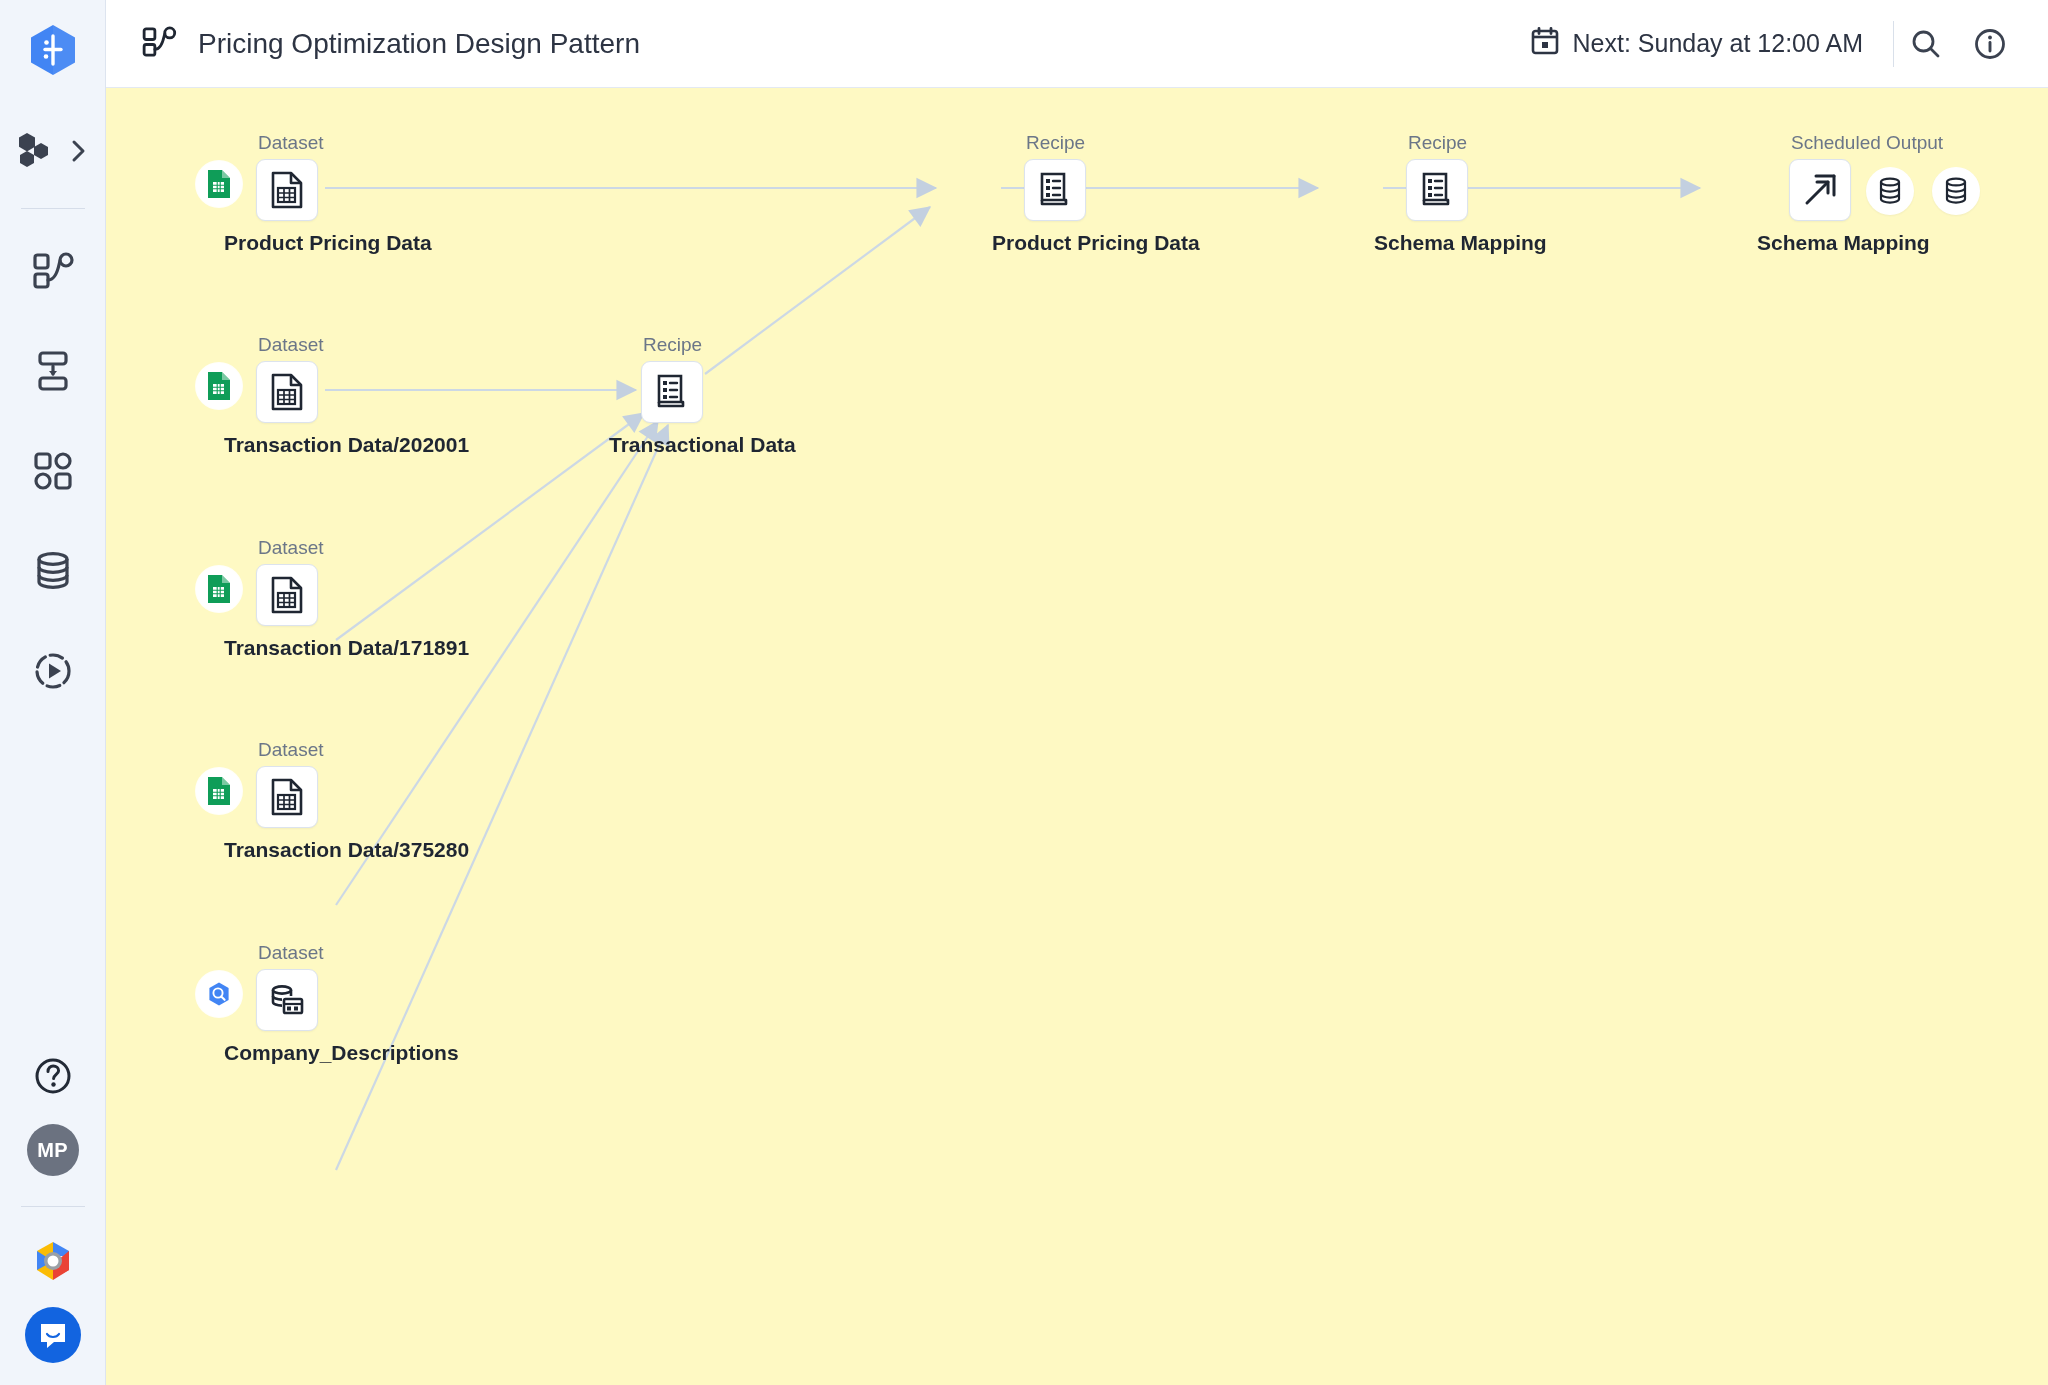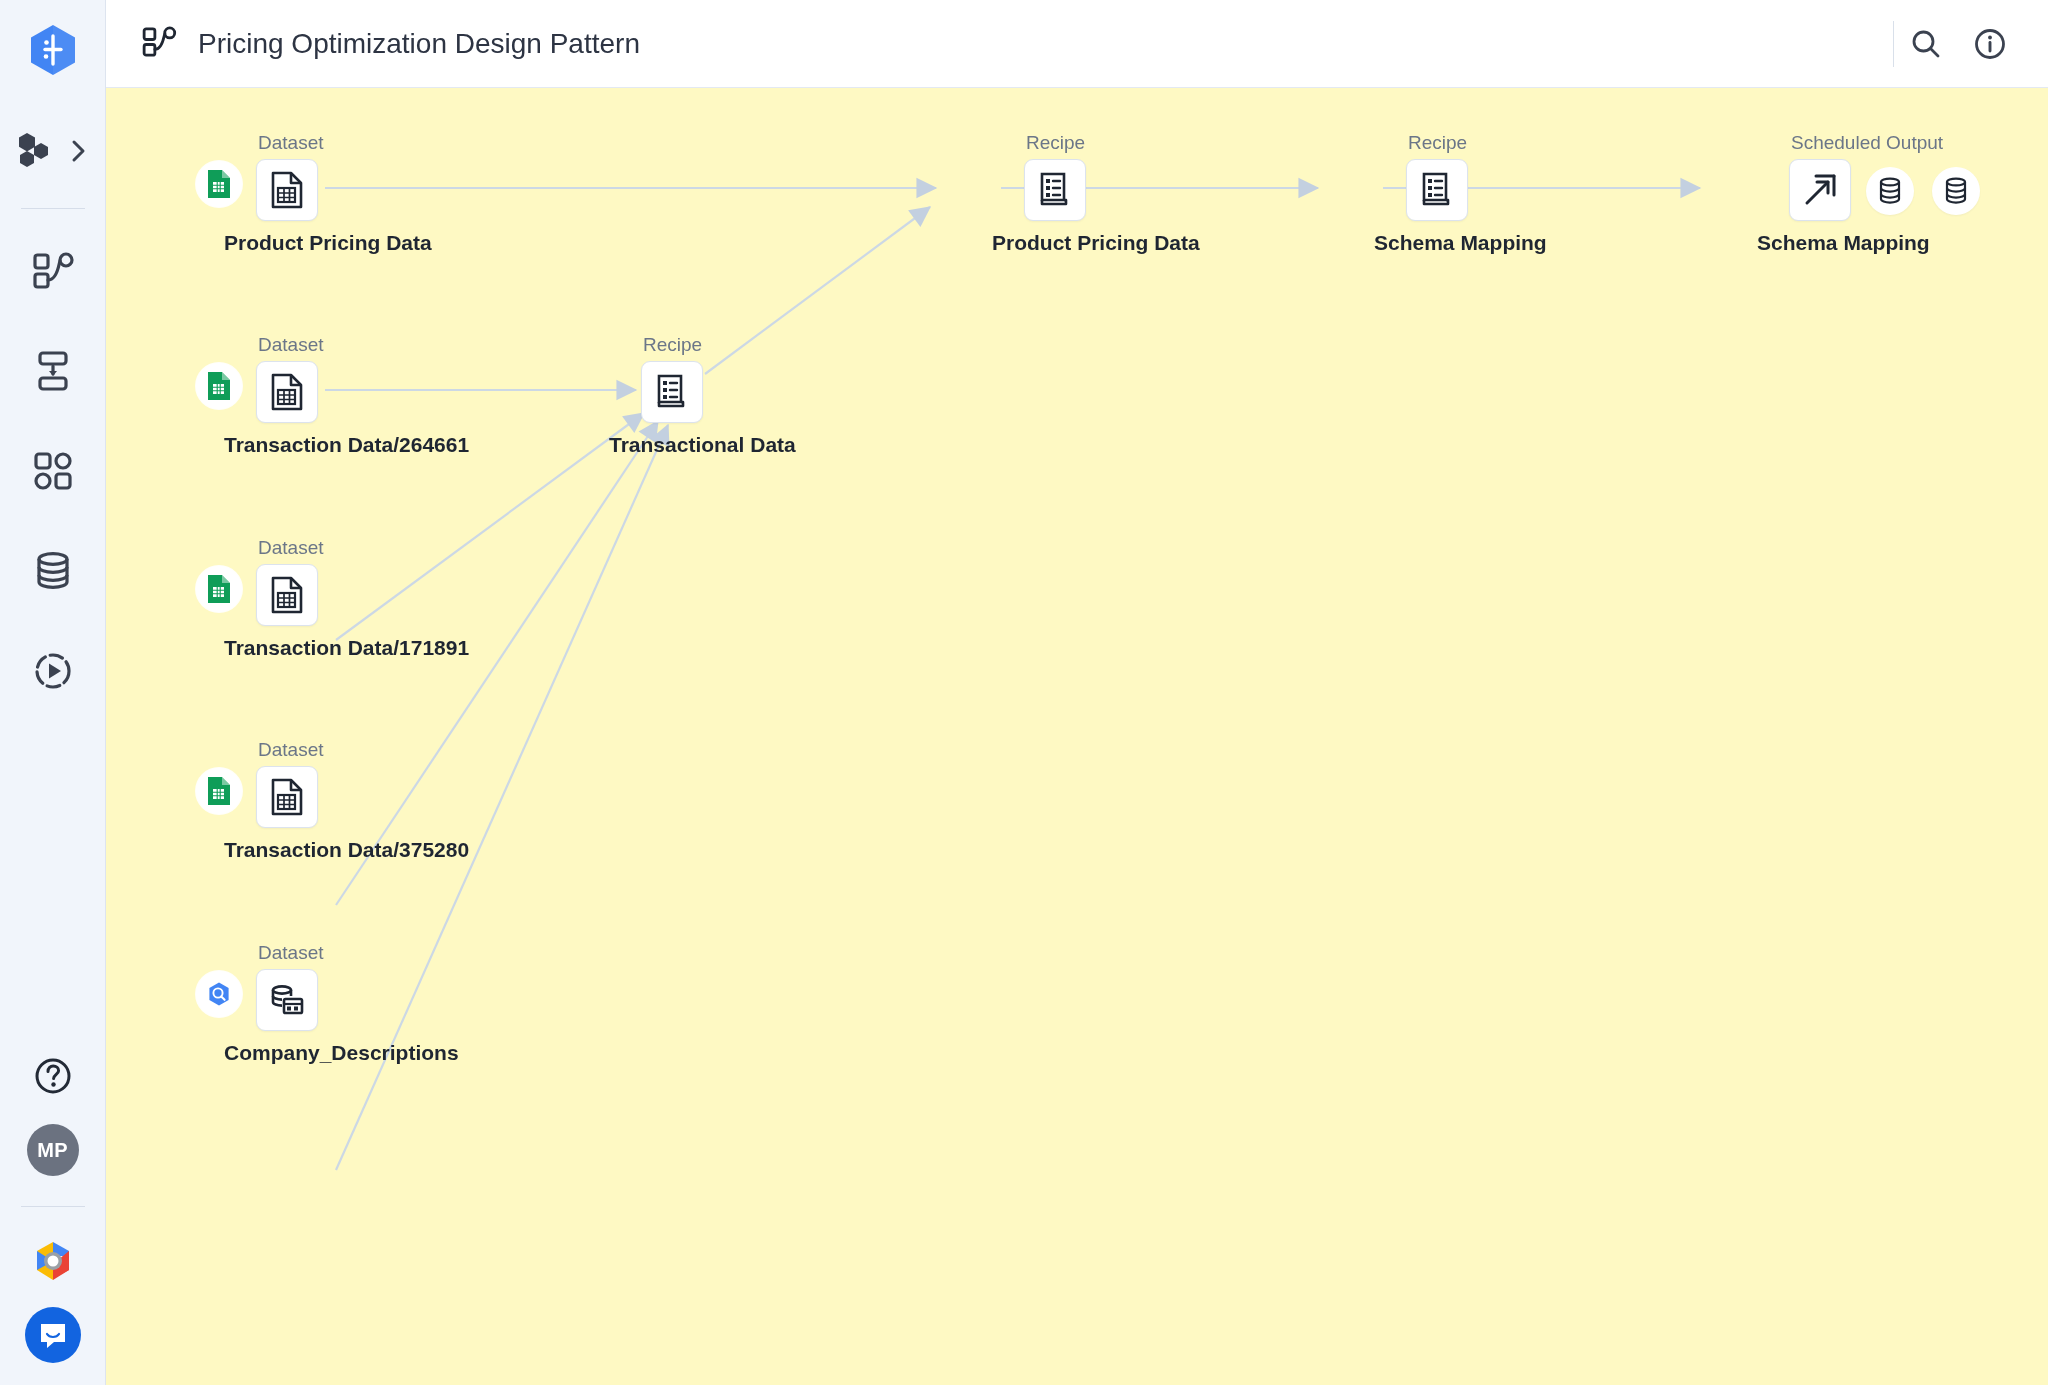--- a/index.html
+++ b/index.html
@@ -215,20 +215,31 @@
             <rect x="5" y="7" width="13" height="13" rx="2.5" fill="none" stroke="#1f2632" stroke-width="3.4"></rect>
             <rect x="5" y="26" width="13" height="13" rx="2.5" fill="none" stroke="#1f2632" stroke-width="3.4"></rect>
             <circle cx="36" cy="12" r="6" fill="none" stroke="#1f2632" stroke-width="3.4"></circle>
             <path d="M18,32 C28,32 29,14 30,13" fill="none" stroke="#1f2632" stroke-width="3.4" stroke-linecap="round"></path>
           </svg>
         </span>
         <span class="t">Pricing Optimization Design Pattern</span>
       </div>
 
       <div class="topbar-right">
+        <div class="sched">
+          <span>
+            <svg width="30" height="30" viewBox="0 0 30 30">
+              <rect x="3" y="5" width="24" height="22" rx="2.5" fill="none" stroke="#2d3443" stroke-width="2.6"></rect>
+              <path d="M3,11 L27,11" stroke="#2d3443" stroke-width="2.6"></path>
+              <path d="M9,2.5 L9,7.5 M21,2.5 L21,7.5" stroke="#2d3443" stroke-width="2.8" stroke-linecap="round"></path>
+              <rect x="12" y="16" width="6" height="6" fill="#2d3443"></rect>
+            </svg>
+          </span>
+          <span>Next: Sunday at 12:00 AM</span>
+        </div>
 
         <div class="vdiv"></div>
 
         <div class="icon-btn">
           <svg width="36" height="36" viewBox="0 0 36 36">
             <circle cx="15.5" cy="15.5" r="9.5" fill="none" stroke="#3b4250" stroke-width="2.8"></circle>
             <path d="M22.5,22.5 L30,30" stroke="#3b4250" stroke-width="2.8" stroke-linecap="round"></path>
           </svg>
         </div>
 
@@ -361,21 +372,21 @@
               <path d="M7,16.3 L18,16.3 M7,19.7 L18,19.7 M11.2,13 L11.2,23 M14.2,13 L14.2,23" stroke="#0f9d58" stroke-width="1.1"></path>
             </svg>
           </div>
           <svg width="34" height="38" viewBox="0 0 34 38">
             <path d="M3,2 L21,2 L31,12 L31,36 L3,36 Z" fill="none" stroke="#1f2632" stroke-width="2.6" stroke-linejoin="round"></path>
             <path d="M21,2 L21,12 L31,12" fill="none" stroke="#1f2632" stroke-width="2.6" stroke-linejoin="round"></path>
             <rect x="8" y="17" width="17" height="14" fill="none" stroke="#1f2632" stroke-width="2.2"></rect>
             <path d="M8,22 L25,22 M8,26.5 L25,26.5 M14,17 L14,31 M19.5,17 L19.5,31" stroke="#1f2632" stroke-width="1.7"></path>
           </svg>
         </div>
-        <div class="nm">Transaction Data/264661</div>
+        <div class="nm">Transaction Data/202001</div>
       </div>
 
       <div class="node" style="left:535px; top:246px;">
         <div class="kind">Recipe</div>
         <div class="box">
           <svg width="34" height="36" viewBox="0 0 34 36">
             <path d="M4,2 L26,2 L26,28 L4,28 Z" fill="none" stroke="#1f2632" stroke-width="2.6"></path>
             <path d="M4,28 L4,32 L28,32 L28,28 L26,28" fill="none" stroke="#1f2632" stroke-width="2.6" stroke-linejoin="round"></path>
             <rect x="8" y="7" width="4" height="4" fill="#1f2632"></rect>
             <rect x="8" y="14" width="4" height="4" fill="#1f2632"></rect>

